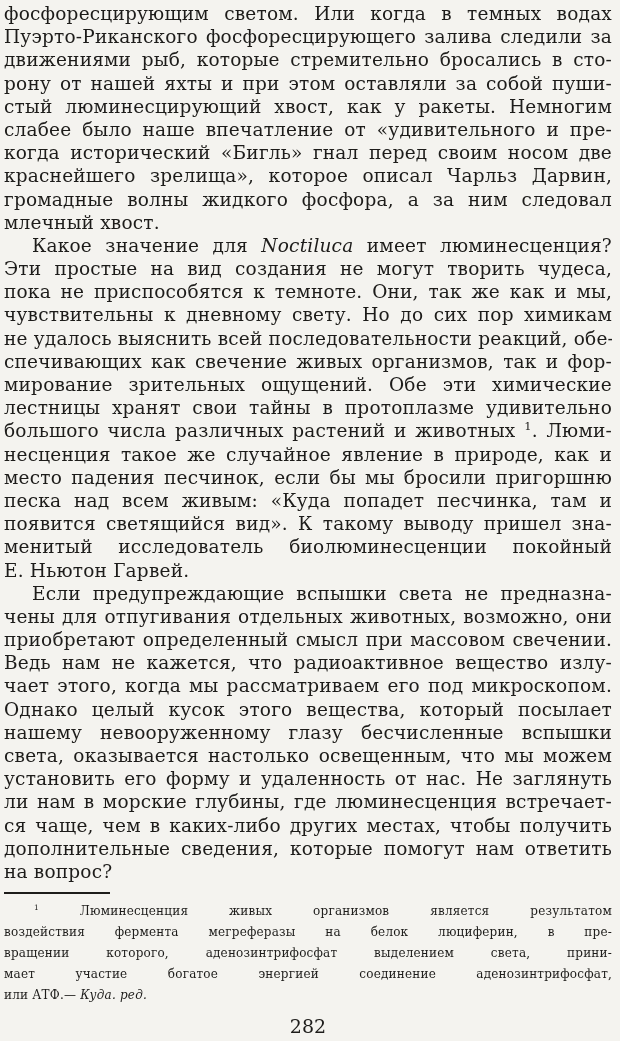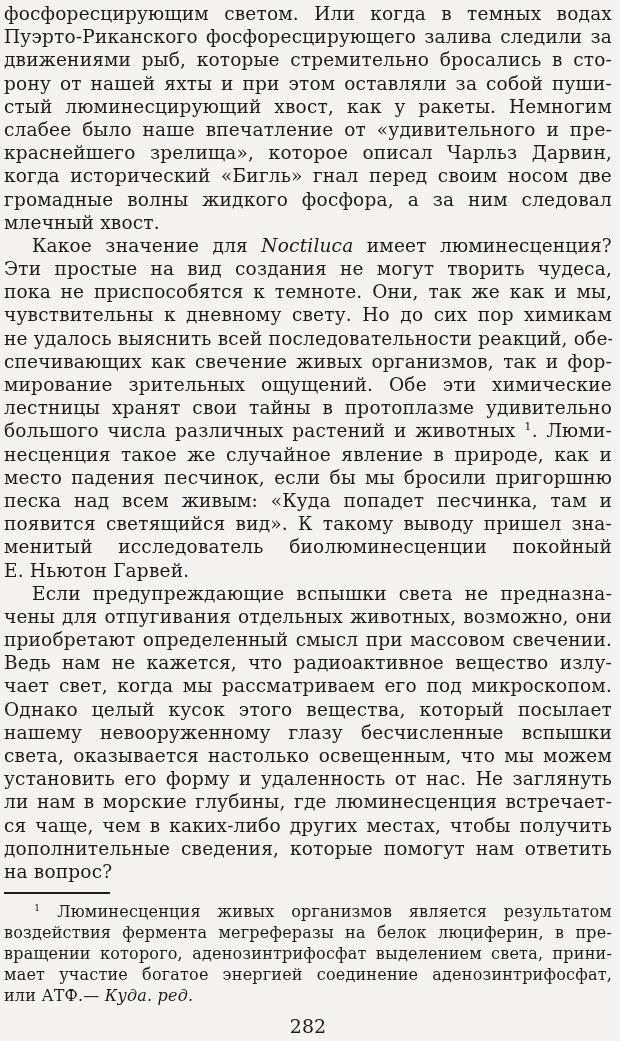--- a/index.html
+++ b/index.html
@@ -47,21 +47,21 @@
   em {
     font-style: italic;
   }
   .footnote-divider {
     border: none;
     border-top: 2px solid var(--ink, #1d1c1a);
     width: 106px;
     margin: 9px 0 7px 0;
   }
   .footnote {
-    font-size: 16px;
+    font-size: 12px;
   }
   .footnote .line {
     line-height: 21px;
     height: 21px;
   }
   .footnote .para .line:first-child {
     text-indent: 30px;
   }
   .page-number {
     margin-top: 9px;
@@ -74,22 +74,22 @@
 
 <div class="page">
   <div class="text-block">
       <div class="para">
         <div class="line">фосфоресцирующим светом. Или когда в темных водах</div>
         <div class="line">Пуэрто-Риканского фосфоресцирующего залива следили за</div>
         <div class="line">движениями рыб, которые стремительно бросались в сто-</div>
         <div class="line">рону от нашей яхты и при этом оставляли за собой пуши-</div>
         <div class="line">стый люминесцирующий хвост, как у ракеты. Немногим</div>
         <div class="line">слабее было наше впечатление от «удивительного и пре-</div>
+        <div class="line">когда исторический «Бигль» гнал перед своим носом две</div>
         <div class="line">краснейшего зрелища», которое описал Чарльз Дарвин,</div>
-        <div class="line">когда исторический «Бигль» гнал перед своим носом две</div>
         <div class="line">громадные волны жидкого фосфора, а за ним следовал</div>
         <div class="line last">млечный хвост.</div>
       </div>
       <div class="para indent">
         <div class="line">Какое значение для <em>Noctiluca</em> имеет люминесценция?</div>
         <div class="line">Эти простые на вид создания не могут творить чудеса,</div>
         <div class="line">пока не приспособятся к темноте. Они, так же как и мы,</div>
         <div class="line">чувствительны к дневному свету. Но до сих пор химикам</div>
         <div class="line">не удалось выяснить всей последовательности реакций, обе-</div>
         <div class="line">спечивающих как свечение живых организмов, так и фор-</div>
@@ -101,21 +101,21 @@
         <div class="line">песка над всем живым: «Куда попадет песчинка, там и</div>
         <div class="line">появится светящийся вид». К такому выводу пришел зна-</div>
         <div class="line">менитый исследователь биолюминесценции покойный</div>
         <div class="line last">Е. Ньютон Гарвей.</div>
       </div>
       <div class="para indent">
         <div class="line">Если предупреждающие вспышки света не предназна-</div>
         <div class="line">чены для отпугивания отдельных животных, возможно, они</div>
         <div class="line">приобретают определенный смысл при массовом свечении.</div>
         <div class="line">Ведь нам не кажется, что радиоактивное вещество излу-</div>
-        <div class="line">чает свет, когда мы рассматриваем его под микроскопом.</div>
+        <div class="line">чает этого, когда мы рассматриваем его под микроскопом.</div>
         <div class="line">Однако целый кусок этого вещества, который посылает</div>
         <div class="line">нашему невооруженному глазу бесчисленные вспышки</div>
         <div class="line">света, оказывается настолько освещенным, что мы можем</div>
         <div class="line">установить его форму и удаленность от нас. Не заглянуть</div>
         <div class="line">ли нам в морские глубины, где люминесценция встречает-</div>
         <div class="line">ся чаще, чем в каких-либо других местах, чтобы получить</div>
         <div class="line">дополнительные сведения, которые помогут нам ответить</div>
         <div class="line last">на вопрос?</div>
       </div>
     </div>

